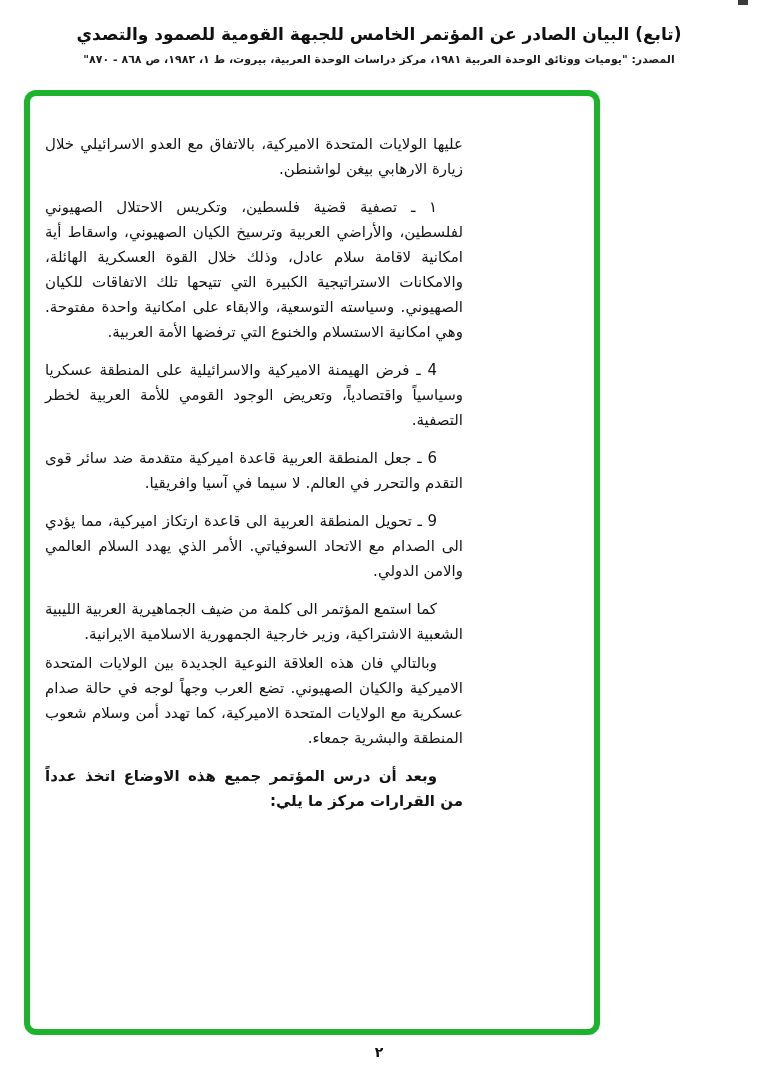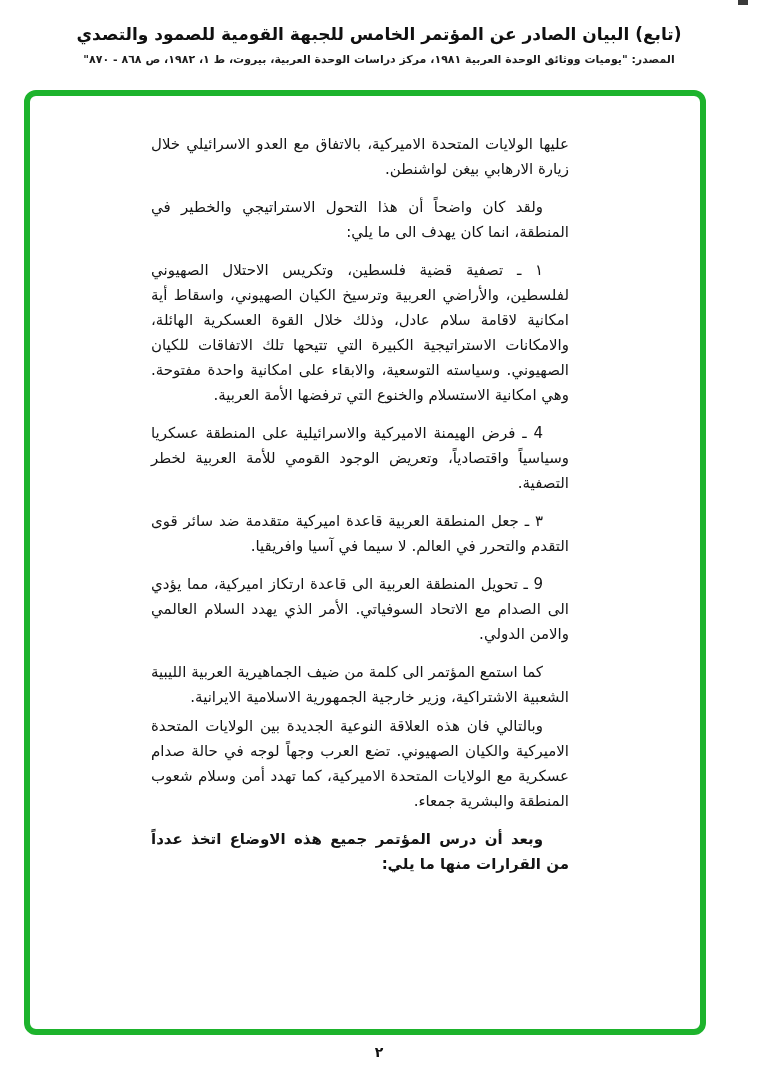--- a/index.html
+++ b/index.html
@@ -41,21 +41,21 @@
   .doc-source {
     font-size: 11px;
     font-weight: bold;
     color: #1c1c1c;
     margin: 0;
   }
   .document-frame {
     position: absolute;
     left: 24px;
     top: 90px;
-    width: 682px;
+    width: 576px;
     height: 945px;
     box-sizing: border-box;
     border: 6px solid #1db32c;
     border-radius: 12px;
     background: #ffffff;
   }
   .document-body {
     position: absolute;
     top: 36px;
     right: 131px;
@@ -95,24 +95,23 @@
 <div class="corner-mark"></div>
 
 <header class="doc-header">
   <h1 class="doc-title">(تابع) البيان الصادر عن المؤتمر الخامس للجبهة القومية للصمود والتصدي</h1>
   <p class="doc-source">المصدر: "يوميات ووثائق الوحدة العربية ١٩٨١، مركز دراسات الوحدة العربية، بيروت، ط ١، ١٩٨٢، ص ٨٦٨ - ٨٧٠"</p>
 </header>
 
 <div class="document-frame">
   <div class="document-body">
     <p class="flush">عليها الولايات المتحدة الاميركية، بالاتفاق مع العدو الاسرائيلي خلال زيارة الارهابي بيغن لواشنطن.</p>
-    <p class="indent">ولقد كان واضحاً أن هذا التحول الاستراتيجي والخطير في المنطقة، انما كان يهدف الى ما يلي:</p>
     <p class="indent">١ ـ تصفية قضية فلسطين، وتكريس الاحتلال الصهيوني لفلسطين، والأراضي العربية وترسيخ الكيان الصهيوني، واسقاط أية امكانية لاقامة سلام عادل، وذلك خلال القوة العسكرية الهائلة، والامكانات الاستراتيجية الكبيرة التي تتيحها تلك الاتفاقات للكيان الصهيوني. وسياسته التوسعية، والابقاء على امكانية واحدة مفتوحة. وهي امكانية الاستسلام والخنوع التي ترفضها الأمة العربية.</p>
     <p class="indent">4 ـ فرض الهيمنة الاميركية والاسرائيلية على المنطقة عسكريا وسياسياً واقتصادياً، وتعريض الوجود القومي للأمة العربية لخطر التصفية.</p>
-    <p class="indent">٣ ـ جعل المنطقة العربية قاعدة اميركية متقدمة ضد سائر قوى التقدم والتحرر في العالم. لا سيما في آسيا وافريقيا.</p>
+    <p class="indent">6 ـ جعل المنطقة العربية قاعدة اميركية متقدمة ضد سائر قوى التقدم والتحرر في العالم. لا سيما في آسيا وافريقيا.</p>
     <p class="indent">9 ـ تحويل المنطقة العربية الى قاعدة ارتكاز اميركية، مما يؤدي الى الصدام مع الاتحاد السوفياتي. الأمر الذي يهدد السلام العالمي والامن الدولي.</p>
     <p class="indent tight">كما استمع المؤتمر الى كلمة من ضيف الجماهيرية العربية الليبية الشعبية الاشتراكية، وزير خارجية الجمهورية الاسلامية الايرانية.</p>
     <p class="indent">وبالتالي فان هذه العلاقة النوعية الجديدة بين الولايات المتحدة الاميركية والكيان الصهيوني. تضع العرب وجهاً لوجه في حالة صدام عسكرية مع الولايات المتحدة الاميركية، كما تهدد أمن وسلام شعوب المنطقة والبشرية جمعاء.</p>
-    <p class="indent emphasis">وبعد أن درس المؤتمر جميع هذه الاوضاع اتخذ عدداً من القرارات منها ما يلي:</p>
+    <p class="indent emphasis">وبعد أن درس المؤتمر جميع هذه الاوضاع اتخذ عدداً من القرارات مركز ما يلي:</p>
   </div>
 </div>
 
 <div class="page-number">٢</div>
 
 </body></html>

